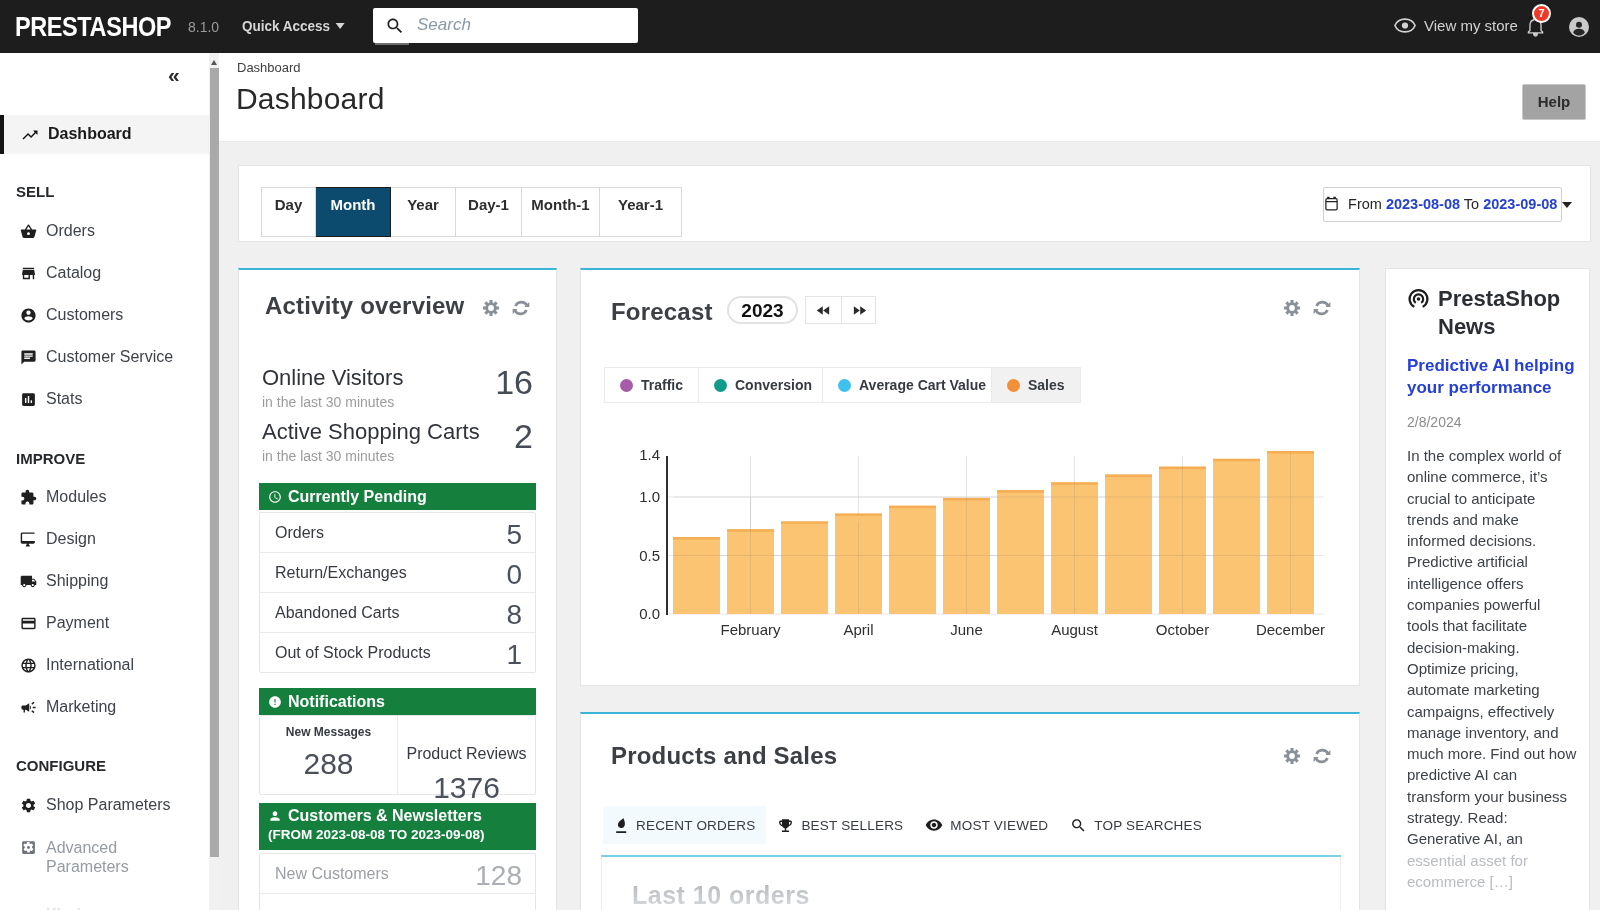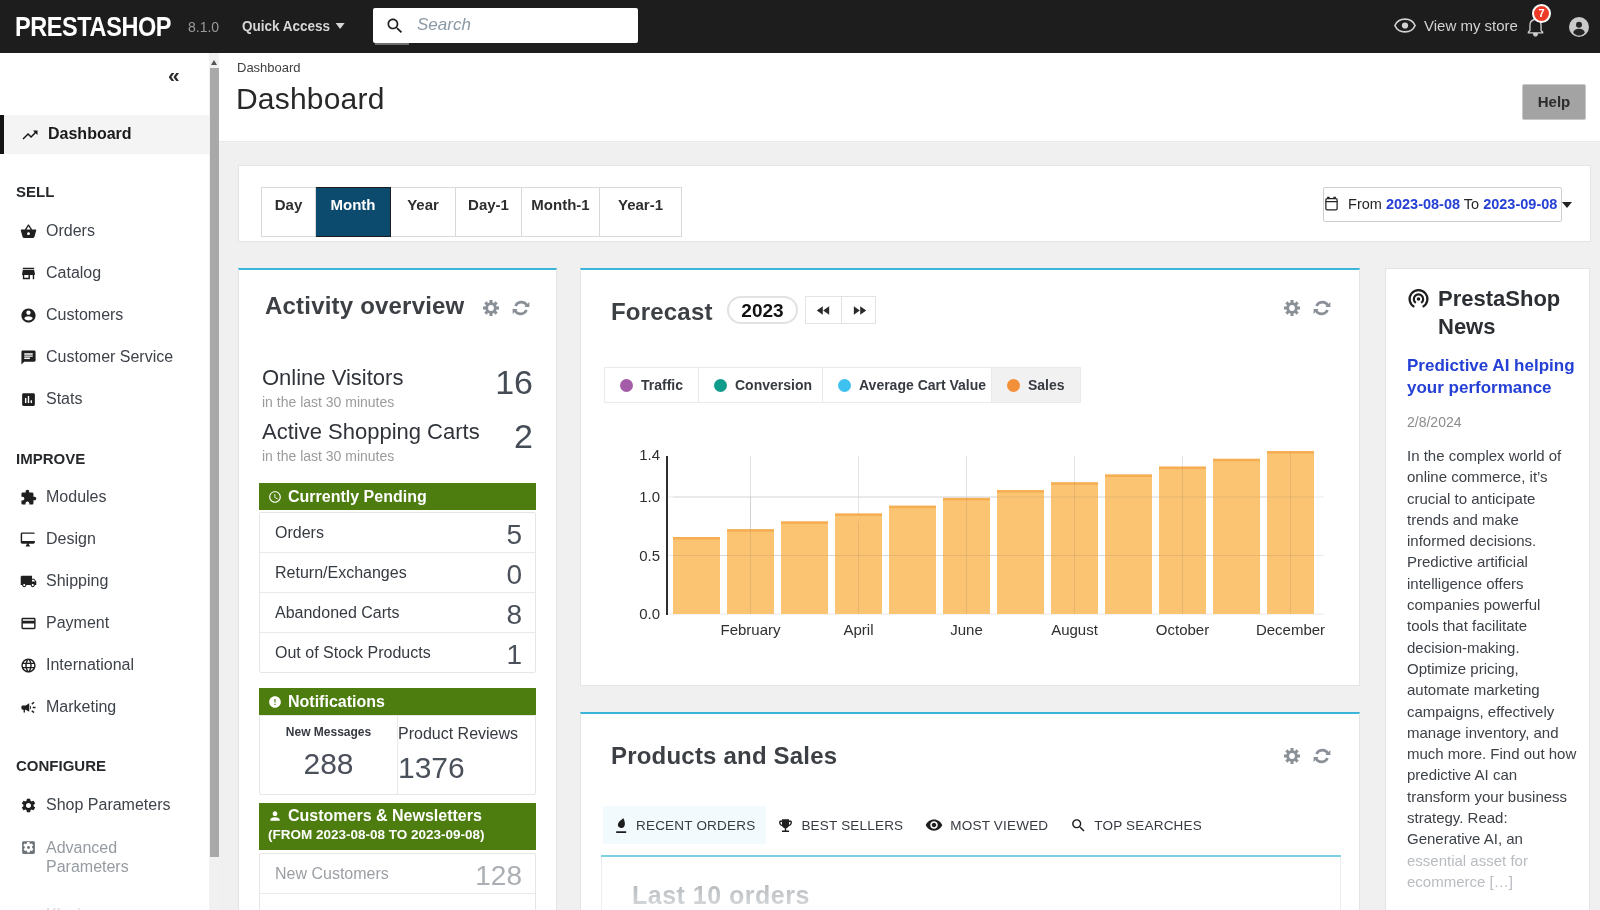--- a/index.html
+++ b/index.html
@@ -52,21 +52,21 @@
 .btngroup .b.active { background:#0c4a6e; color:#fff; border-color:#1d1d1d; }
 .datebtn { position:absolute; left:1084px; top:21px; width:239px; height:35px; border:1px solid #cfcfcf; border-radius:2px; background:#fff; font-size:14.5px; color:#262626; text-align:center; line-height:33px; white-space:nowrap; }
 .datebtn b { color:#2540d4; }
 .datebtn .caret { display:inline-block; width:0; height:0; border-left:5px solid transparent; border-right:5px solid transparent; border-top:6px solid #222; margin-left:5px; vertical-align:1px; }
 
 .cardtitle { font-size:24px; font-weight:bold; color:#3c4044; letter-spacing:0.2px; }
 .gearrow { position:absolute; display:flex; gap:12px; }
 
 
 .activity { left:238px; top:268px; width:319px; height:642px; border-bottom:none; }
-.blackbar { position:absolute; left:20px; width:277px; background:#4d7c0f; color:#fff; }
+.blackbar { position:absolute; left:20px; width:277px; background:#15803d; color:#fff; }
 .rowsbox { position:absolute; left:20px; width:277px; border:1px solid #e6e6e6; border-radius:2px; background:#fff; }
 .prow { position:relative; height:40px; border-bottom:1px solid #e9e9e9; }
 .prow:last-child { border-bottom:none; }
 .prow .l { position:absolute; left:15px; top:11px; font-size:16px; color:#363a41; }
 .prow .r { position:absolute; right:13px; top:6px; font-size:28px; color:#4b515a; }
 
 
 .forecast { left:580px; top:268px; width:780px; height:418px; }
 .pill { position:absolute; left:146px; top:26px; width:71px; height:28px; border:2px solid #e2e2e2; border-radius:15px; text-align:center; line-height:25px; font-size:19px; font-weight:bold; color:#111; }
 .arrbtns { position:absolute; left:224px; top:26px; width:71px; height:28px; border:1px solid #e3e3e3; background:#fff; }
@@ -307,21 +307,21 @@
 
     <div class="blackbar" style="top:418px; height:27px; font-size:16px; font-weight:bold; line-height:27px;">
       <svg width="14" height="14" viewBox="0 0 24 24" fill="#fff" style="vertical-align:-2px; margin:0 6px 0 9px;">
           <path d="M12 2C6.48 2 2 6.48 2 12s4.48 10 10 10 10-4.48 10-10S17.52 2 12 2zm1 15h-2v-2h2v2zm0-4h-2V7h2v6z"></path>
         </svg>Notifications</div>
     <div class="rowsbox" style="top:445px; height:80px; display:flex;">
       <div style="flex:1; border-right:1px solid #e9e9e9; text-align:center;">
         <div style="margin-top:9px; font-size:12px; color:#363a41;font-weight:bold;">New Messages</div>
         <div style="margin-top:8px; font-size:30px; color:#4b515a;">288</div>
       </div>
-      <div style="flex:1; text-align:left;">
+      <div style="flex:1; text-align:center;margin-top:20px;">
         <div style="margin-top:9px; font-size:16px; color:#363a41;">Product Reviews</div>
         <div style="margin-top:8px; font-size:30px; color:#4b515a;">1376</div>
       </div>
     </div>
 
     <div class="blackbar" style="top:533px; height:47px; padding:4px 0 0 9px;">
       <div style="font-size:16px; font-weight:bold;"><svg width="14" height="14" viewBox="0 0 24 24" fill="#fff" style="vertical-align:-2px; margin-right:6px;">
             <path d="M12 12c2.21 0 4-1.79 4-4s-1.79-4-4-4-4 1.79-4 4 1.79 4 4 4zm0 2c-2.67 0-8 1.34-8 4v2h16v-2c0-2.66-5.33-4-8-4z"></path>
           </svg>Customers &amp; Newsletters</div>
       <div style="font-size:13.5px; font-weight:bold; margin-top:2px;">(FROM 2023-08-08 TO 2023-09-08)</div>

